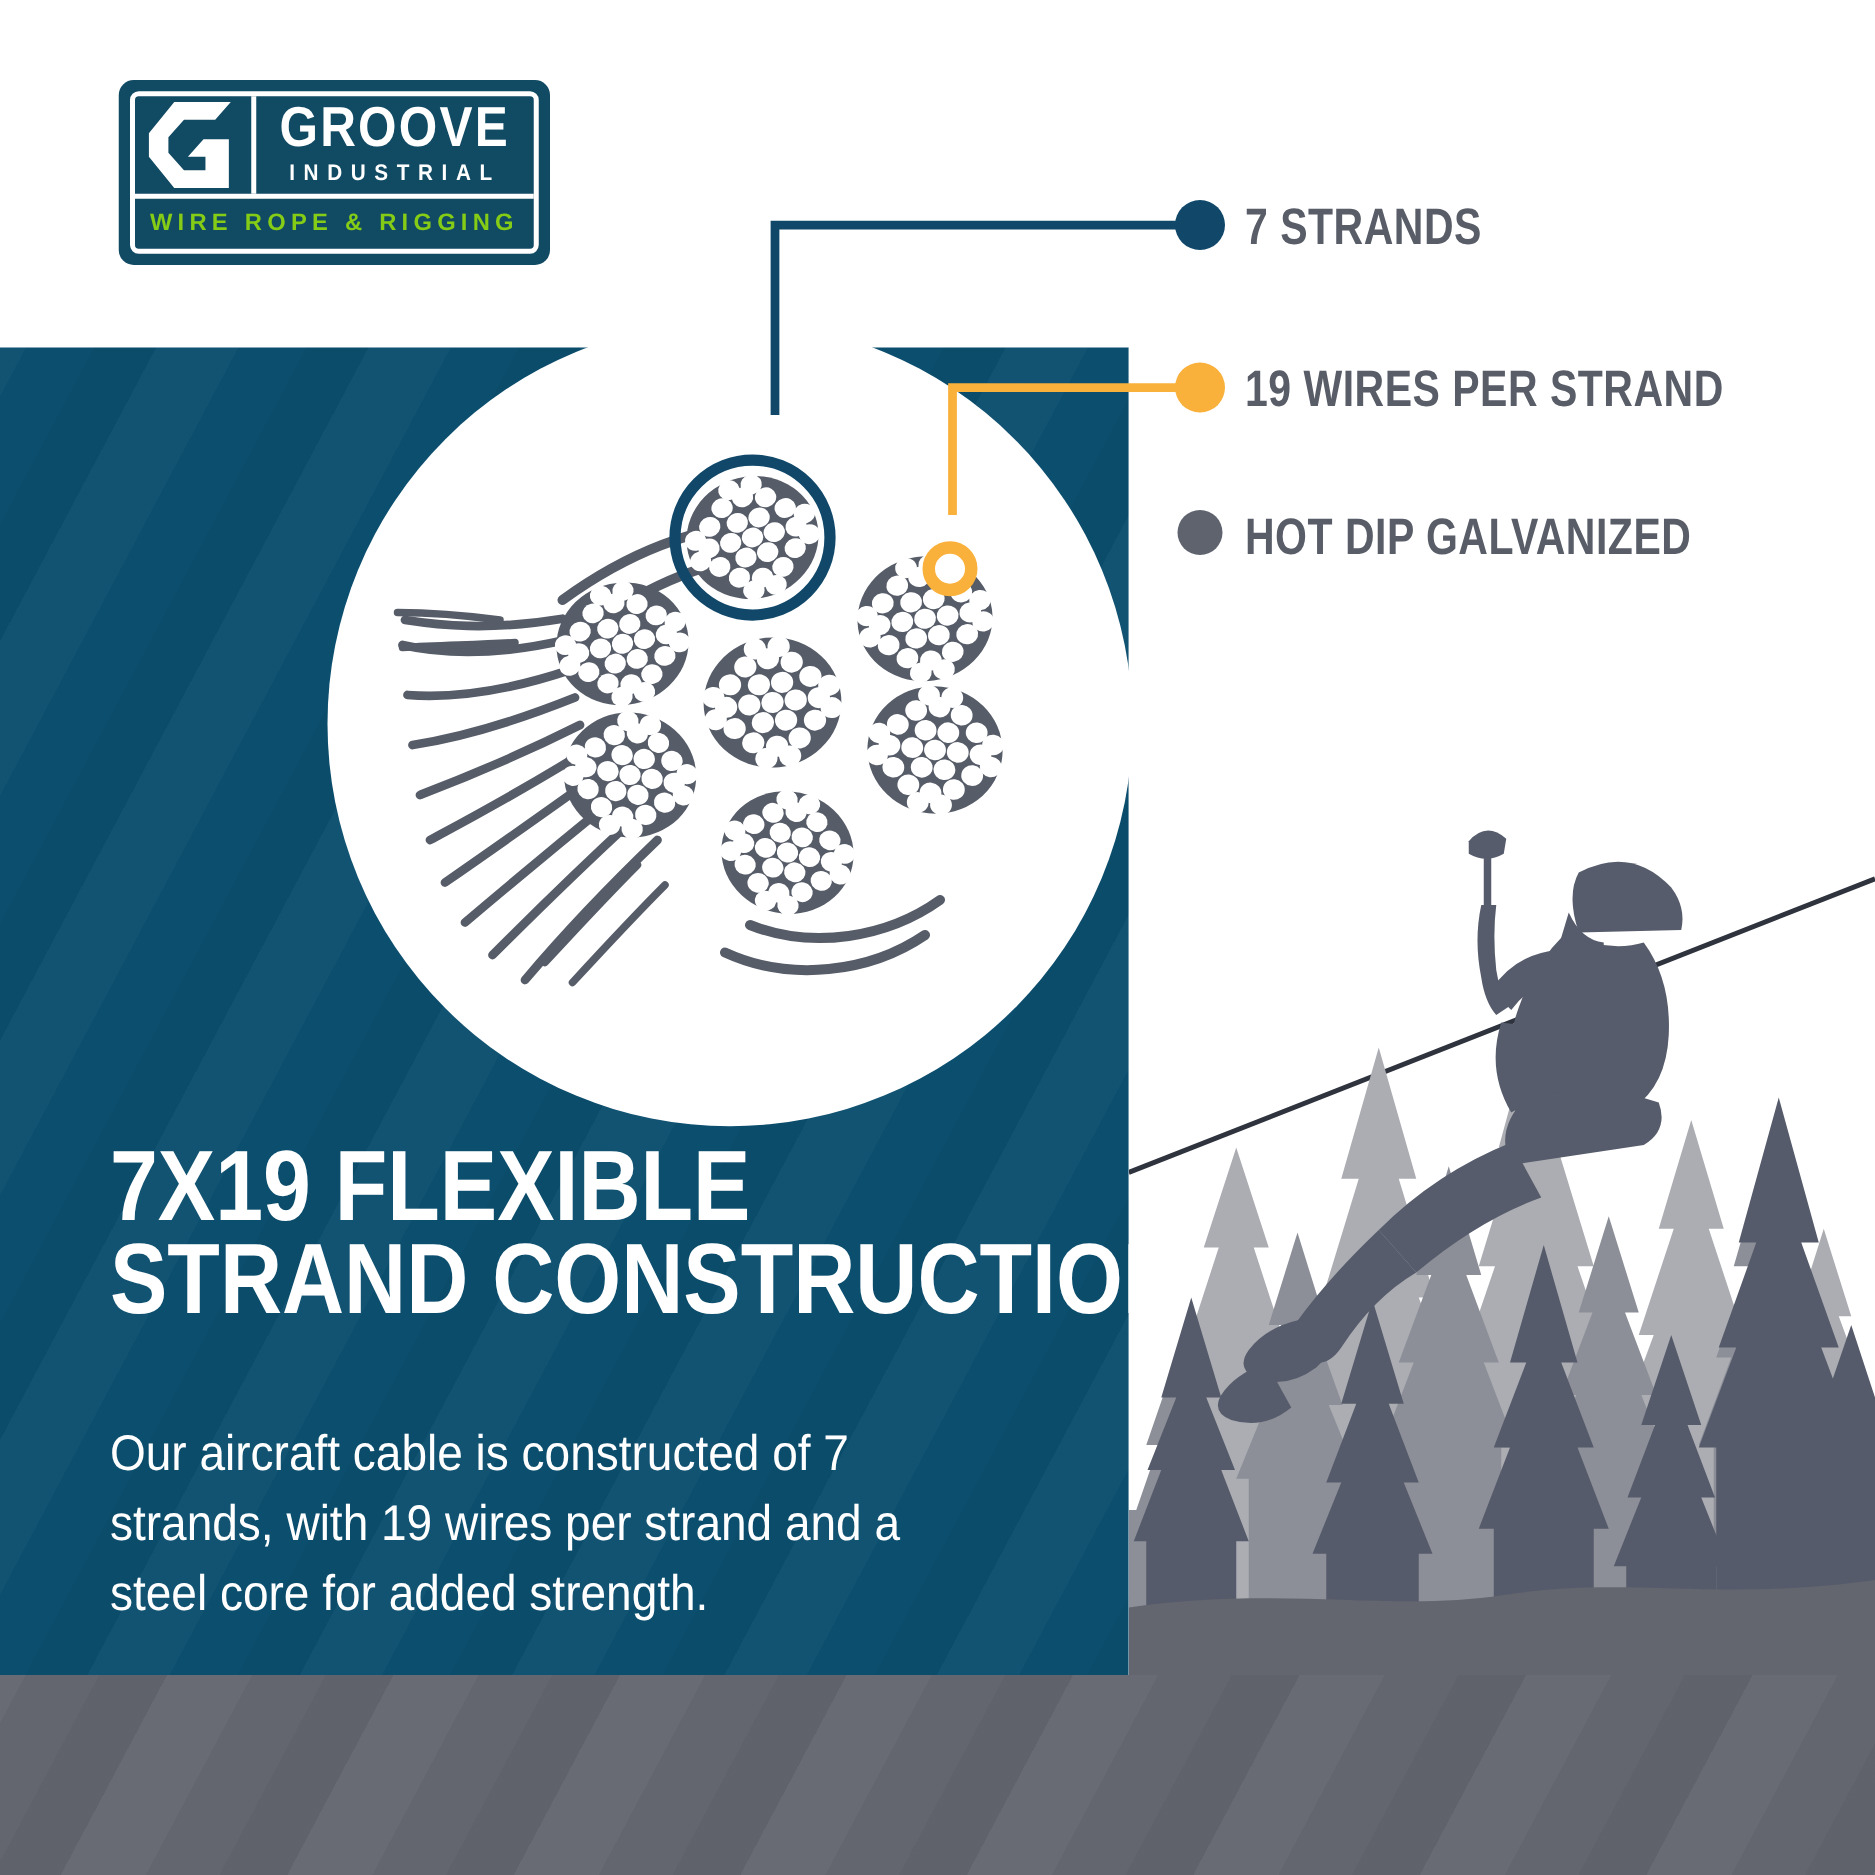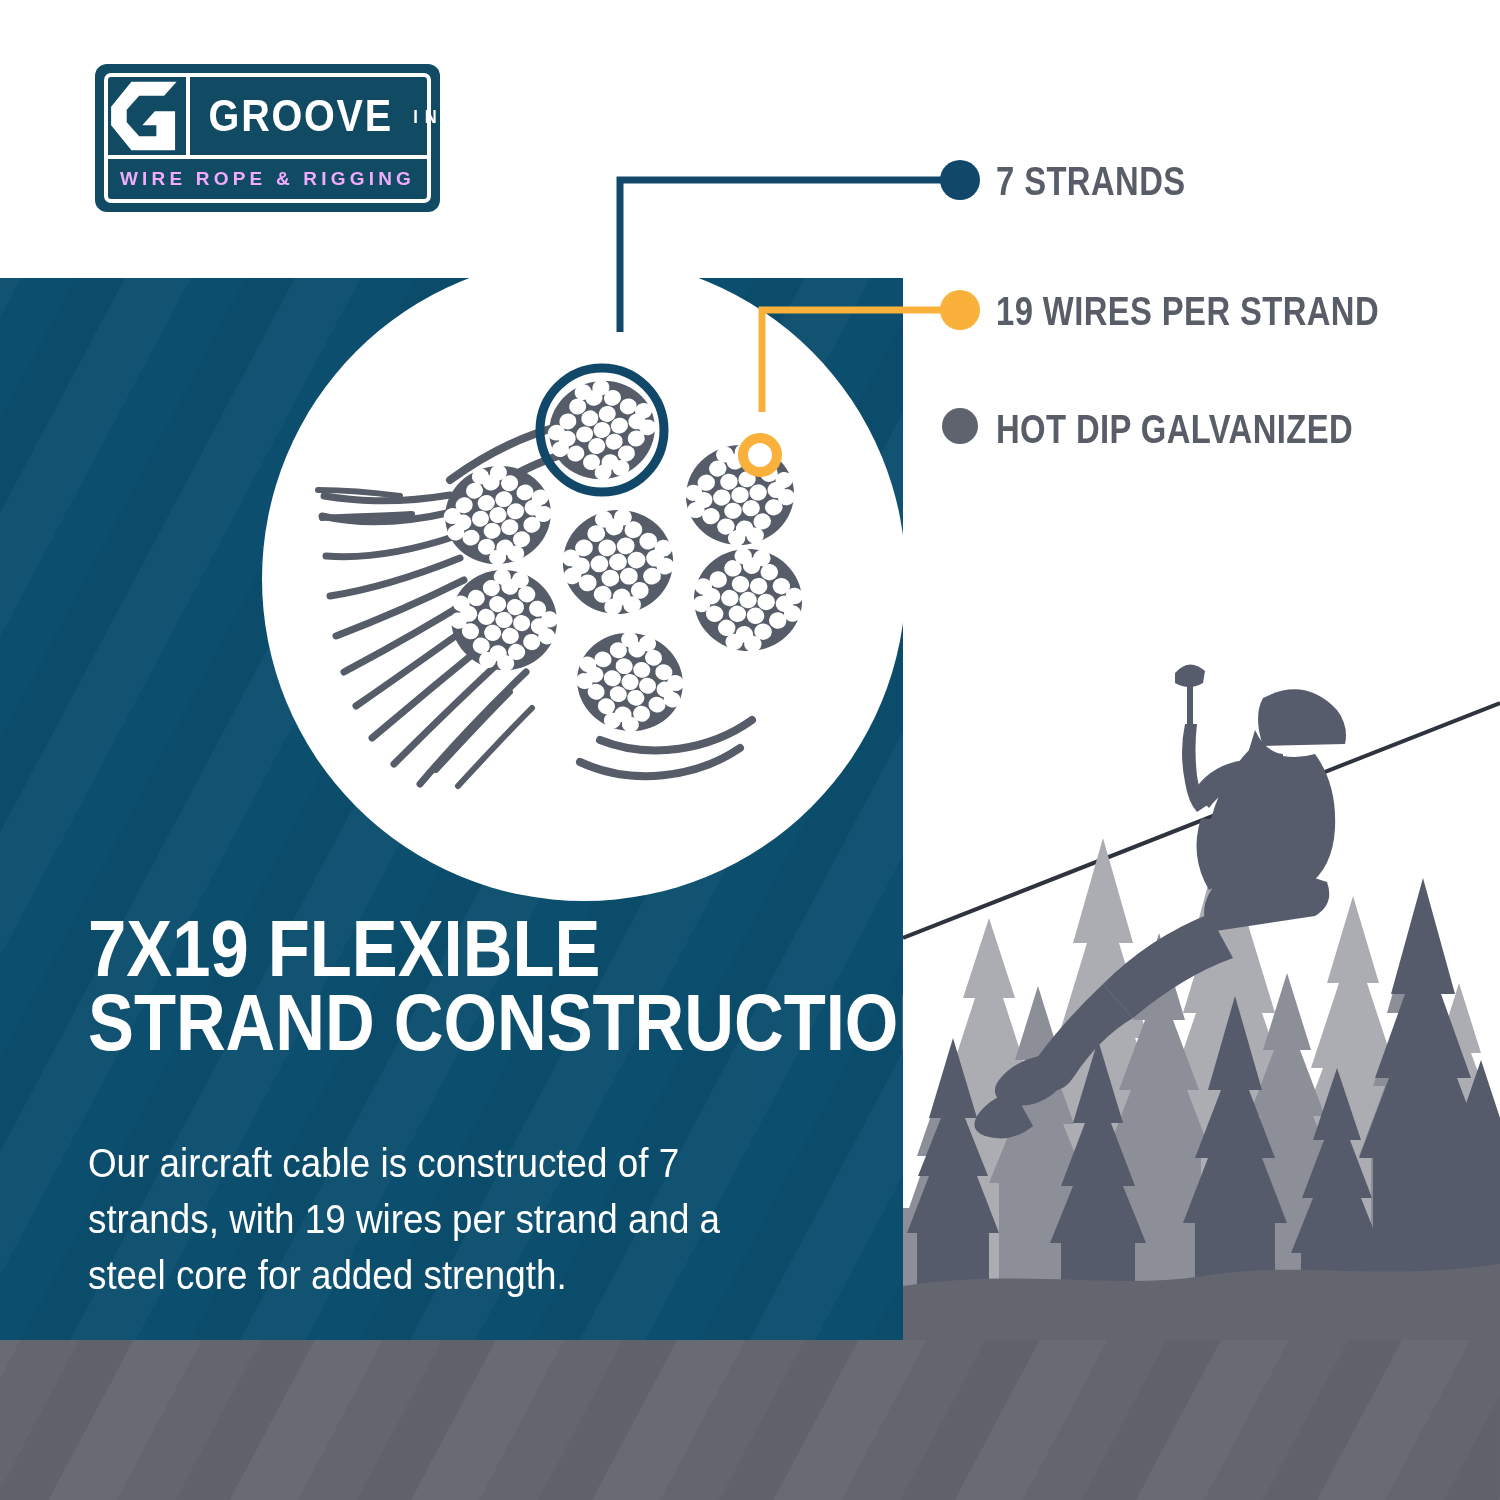--- a/index.html
+++ b/index.html
@@ -24,42 +24,42 @@
     position:relative;width:100%;height:100%;
     border:4px solid #ffffff;border-radius:7px;box-sizing:border-box;
     display:flex;flex-direction:column;
   }
   #logo-top{display:flex;flex:1 1 auto;min-height:0;}
   #logo-mark-cell{
     width:108px;border-right:4px solid #ffffff;
     display:flex;align-items:center;justify-content:center;
   }
   #logo-word-cell{
-    flex:1;display:flex;flex-direction:row;justify-content:center;
+    flex:1;display:flex;flex-direction:column;justify-content:center;
     align-items:center;padding-left:6px;padding-right:6px;
   }
   .brand-main{
     color:#ffffff;font-weight:700;letter-spacing:2px;
     font-size:45px;line-height:0.92;
     transform:scaleX(0.88);transform-origin:center;
     font-family:"Liberation Sans", sans-serif;
     white-space:nowrap;
   }
   .brand-sub{
     color:#ffffff;font-weight:700;letter-spacing:7.5px;
     font-size:18px;line-height:1.4;margin-top:3px;
     transform:scaleX(0.92);transform-origin:center;
     white-space:nowrap;
   }
   #logo-bottom{
     height:40px;border-top:4px solid #ffffff;
     display:flex;align-items:center;justify-content:center;
   }
   .brand-tag{
-    color:#f0abfc;font-weight:700;font-size:19px;letter-spacing:4.2px;
+    color:#84cc16;font-weight:700;font-size:19px;letter-spacing:4.2px;
     white-space:nowrap;
   }
 
   
   #teal-panel{
     position:absolute;left:0;top:278px;width:903px;height:1062px;
     background:#0B4E6E;
     overflow:hidden;
   }
   #teal-stripes{

